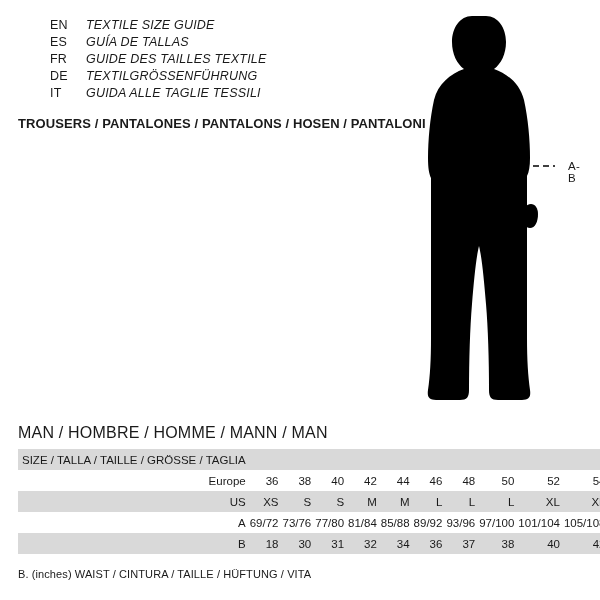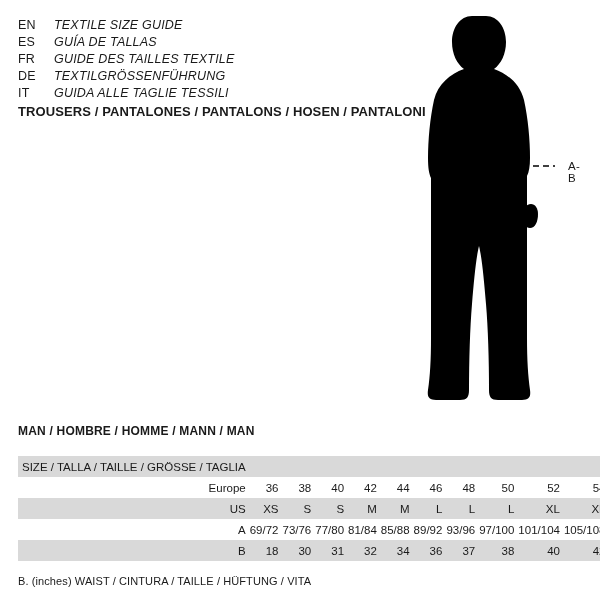--- a/index.html
+++ b/index.html
@@ -19,39 +19,40 @@
     position: relative;
     width: 600px;
     height: 600px;
     box-sizing: border-box;
     padding: 18px 18px 0 18px;
   }
 
   
   .lang-list {
     width: 340px;
+    margin-left: 32px;
   }
   .lang-row {
     display: flex;
     align-items: baseline;
     height: 17px;
     font-size: 12.5px;
     letter-spacing: 0.2px;
   }
   .lang-code {
     width: 36px;
     flex: 0 0 36px;
   }
   .lang-text {
     white-space: nowrap;
     font-style: italic;
   }
 
   .section-title {
-    margin-top: 1px;
+    margin-top: 13px;
     font-size: 13px;
     font-weight: bold;
     letter-spacing: 0.1px;
   }
 
   
   .figure-wrap {
     position: absolute;
     left: 400px;
     top: 8px;
@@ -68,24 +69,24 @@
   }
 
   
   .table-block {
     position: absolute;
     left: 18px;
     top: 424px;
     width: 564px;
   }
   .group-title {
-    font-size: 12px;
-    font-weight: bold;
+    font-size: 16px;
+    font-weight: normal;
     letter-spacing: 0.2px;
-    margin-bottom: 18px;
+    margin-bottom: 7px;
   }
   table.size-table {
     border-collapse: collapse;
     width: 564px;
     font-size: 11.5px;
   }
   table.size-table td, table.size-table th {
     text-align: right;
     font-weight: normal;
     padding: 2px 0 2px 4px;

